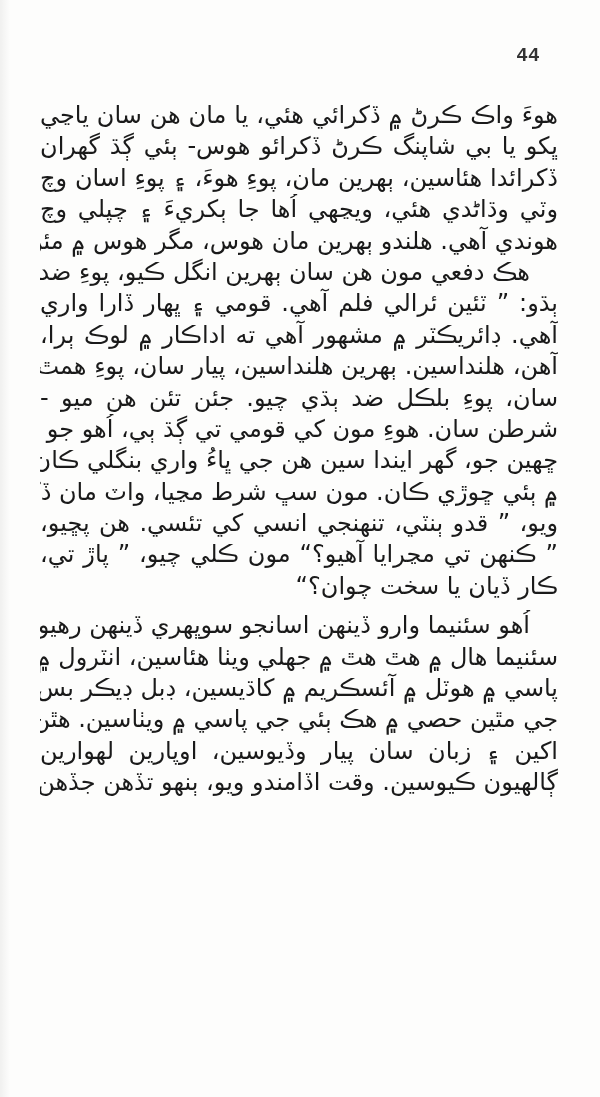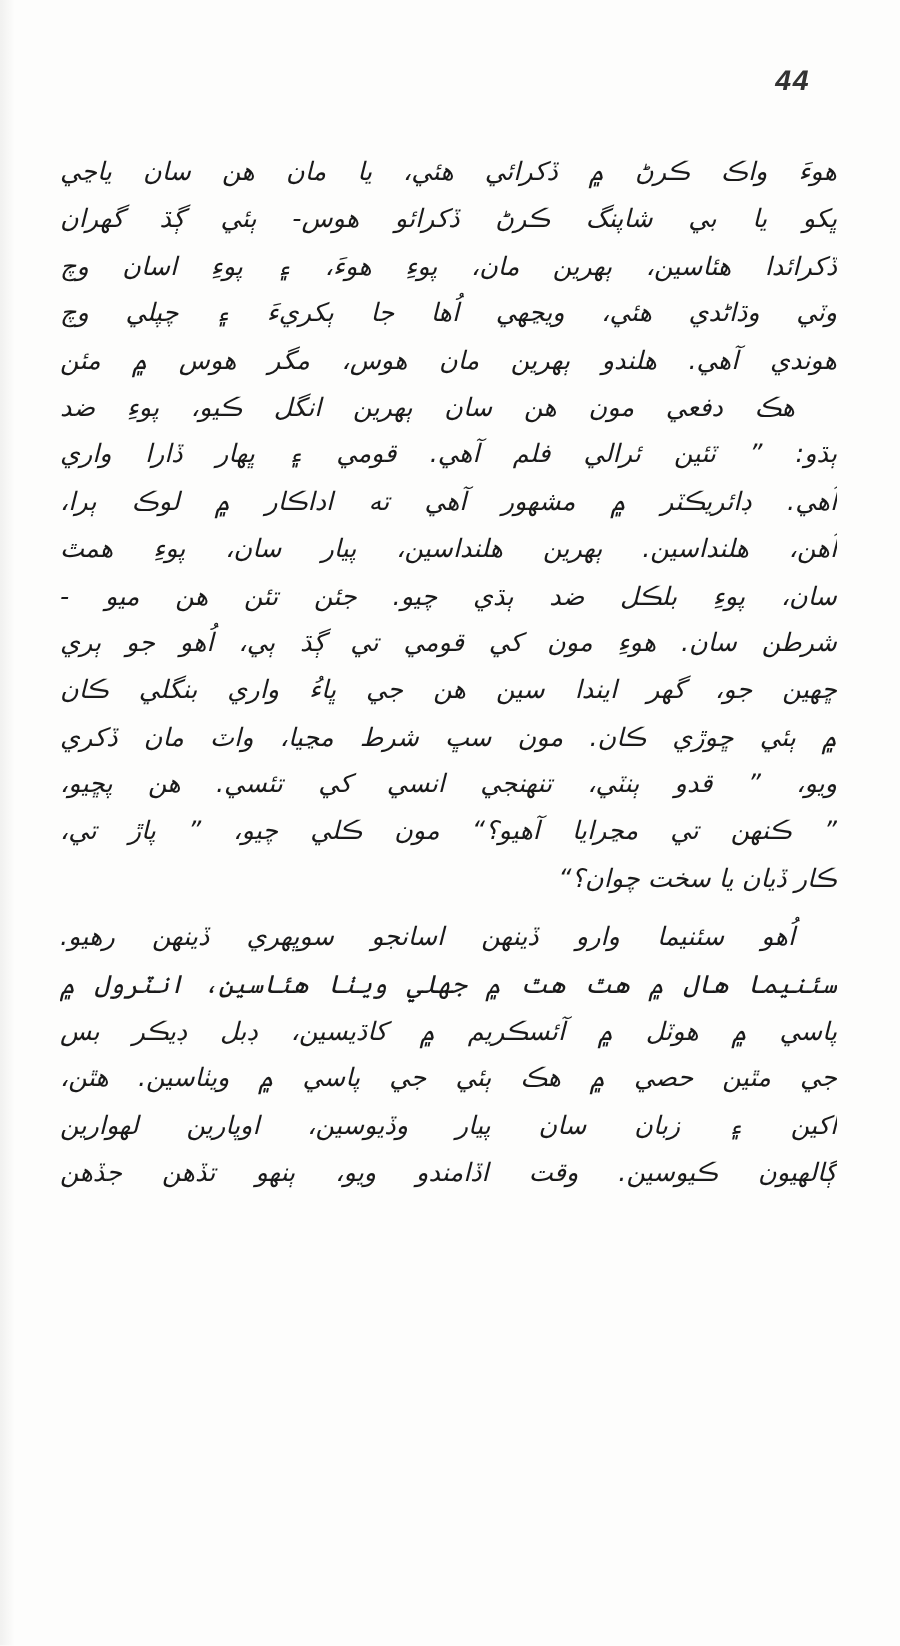--- a/index.html
+++ b/index.html
@@ -16,41 +16,40 @@
       font-family: "DejaVu Sans", sans-serif;
       color: #1c1c1c;
     }
     .page {
       position: absolute;
       left: 0; top: 0;
       width: 600px; height: 1097px;
       background:
         linear-gradient(90deg, rgba(0,0,0,0.05) 0px, rgba(0,0,0,0) 10px),
         #fdfdfc;
-      font-style: italic;
     }
     .page-number {
       position: absolute;
       top: 44px;
       right: 60px;
       font-family: "Liberation Sans", sans-serif;
       font-weight: bold;
       font-size: 19px;
       color: #333333;
       letter-spacing: 1px;
     }
     .body-text {
       position: absolute;
       top: 100px;
       left: 40px;
       width: 518px;
       direction: rtl;
       text-align: right;
       font-family: "DejaVu Sans", sans-serif;
-      font-size: 17px;
+      font-size: 24px;
       line-height: 31.4px;
       color: #1a1a1a;
     }
     .line {
       display: block;
       white-space: nowrap;
       overflow: hidden;
       text-align: justify;
       text-align-last: justify;
       height: 31.4px;

